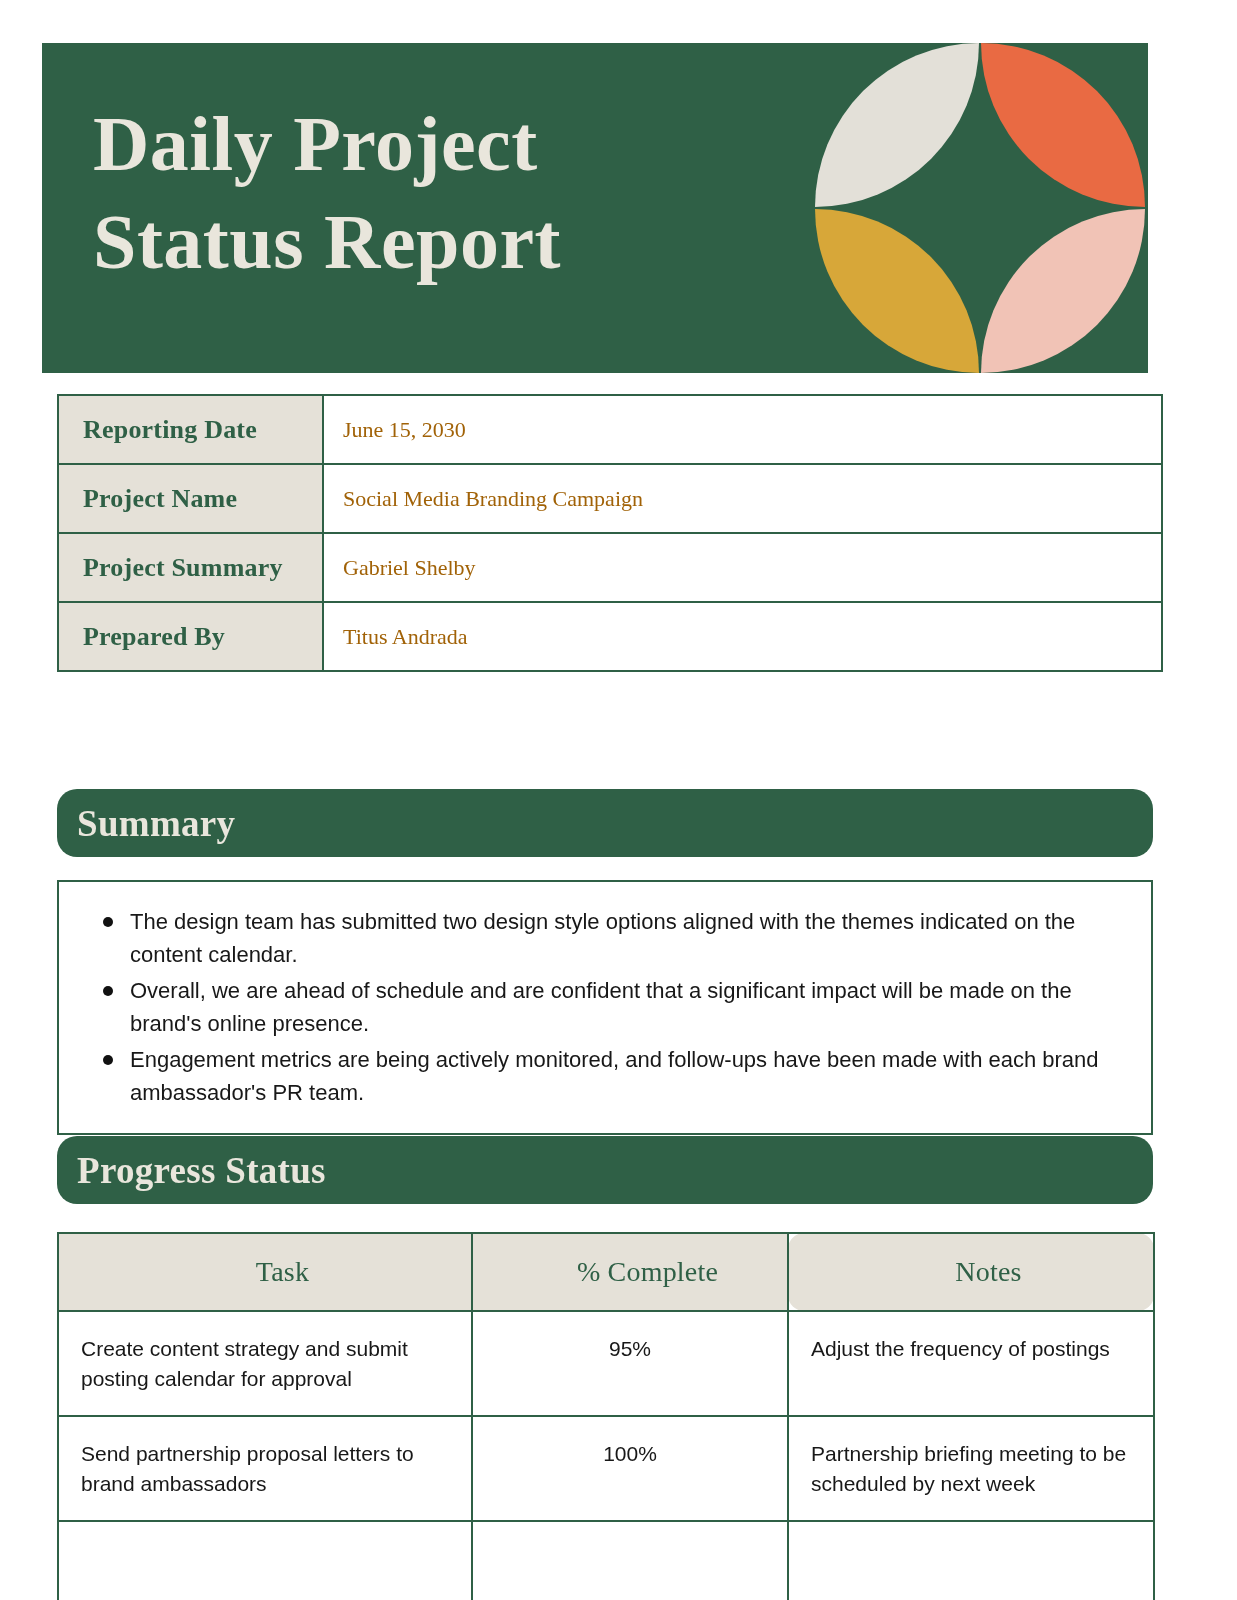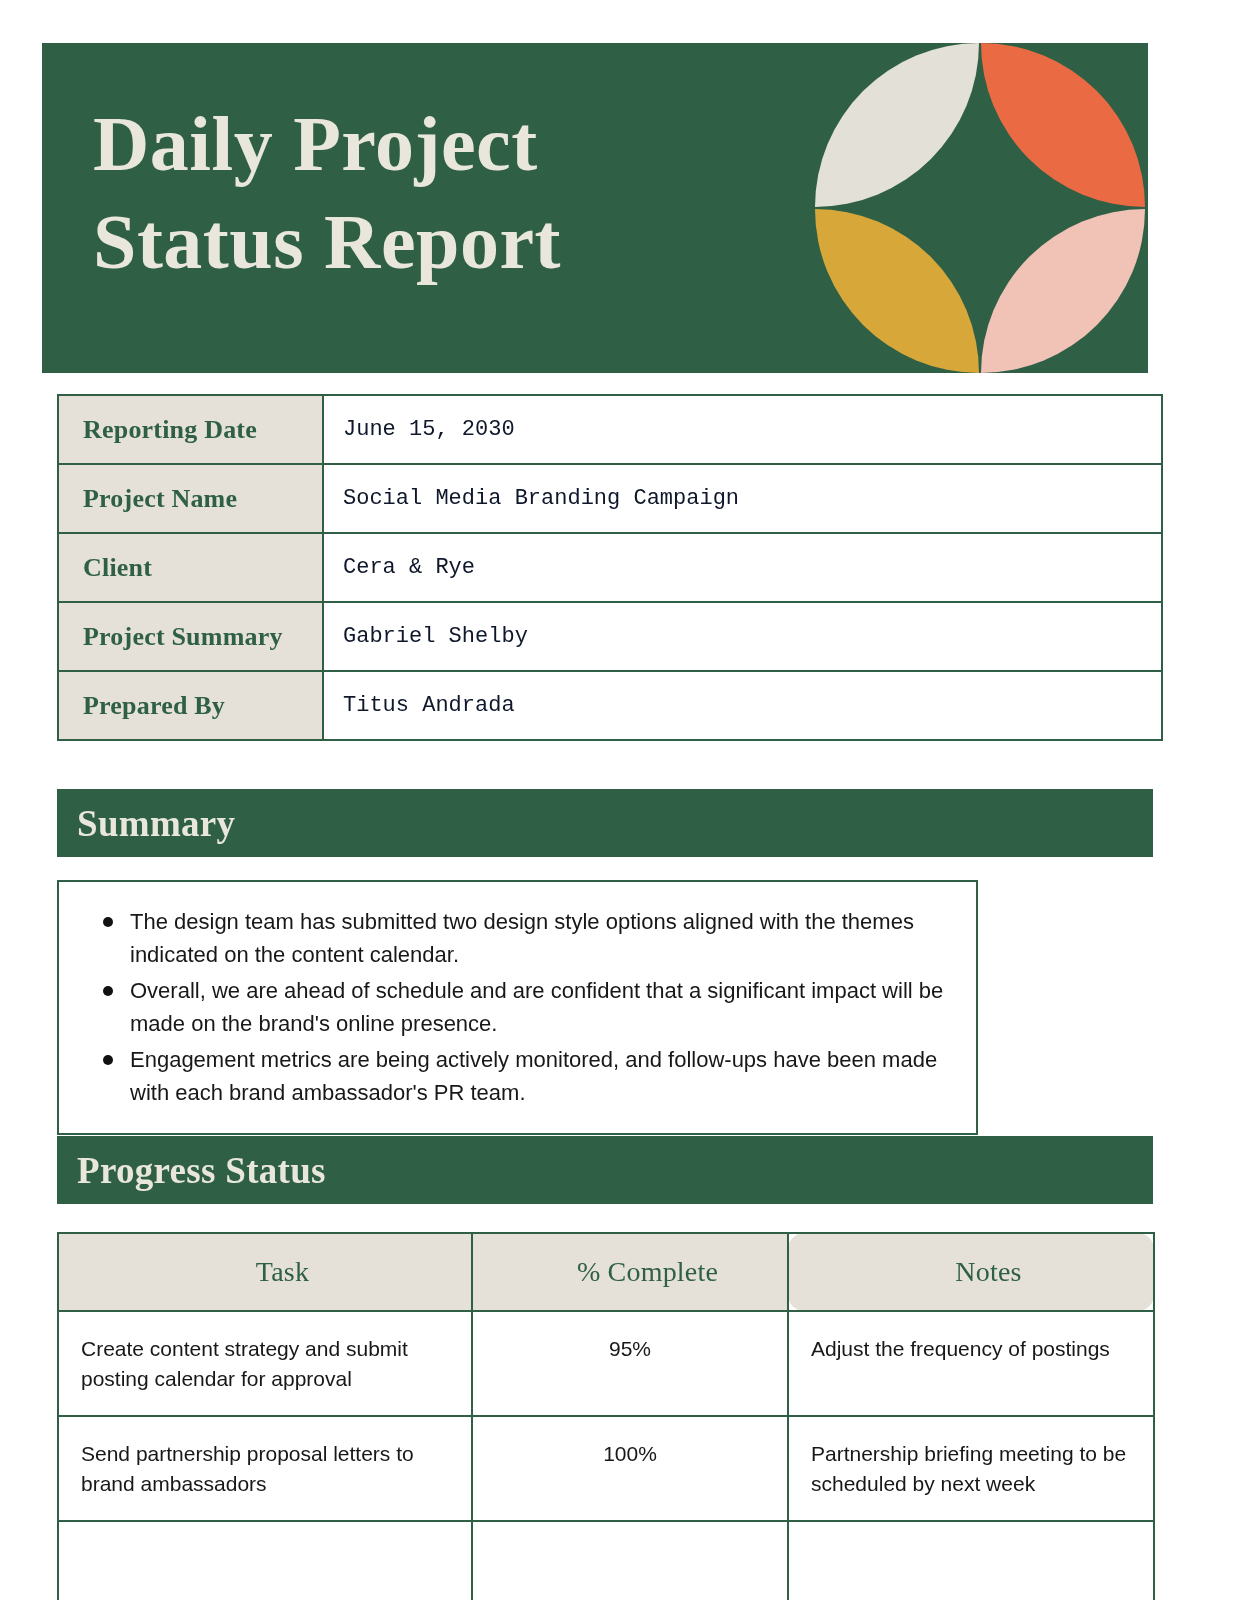--- a/index.html
+++ b/index.html
@@ -91,53 +91,54 @@
     background: #E5E1D8;
     color: #2F6046;
     font-family: "Liberation Serif", "DejaVu Serif", serif;
     font-weight: 700;
     font-size: 26px;
     padding-left: 24px !important;
     letter-spacing: 0.2px;
   }
   .info-value {
     background: #ffffff;
-    color: #0f172a;
-    font-family: Liberation Mono, monospace;
+    color: #a16207;
+    font-family: Liberation Serif, serif;
     font-size: 22px;
     padding-left: 19px !important;
   }
 
   
   .section-banner {
     position: absolute;
     left: 57px;
     width: 1096px;
     height: 68px;
     background: #2F6046;
     display: flex;
     align-items: center;
+    border-radius: 20px;
   }
   .section-banner .banner-text {
     color: #E9E6DC;
     font-family: "Liberation Serif", "DejaVu Serif", serif;
     font-weight: 700;
     font-size: 37px;
     padding-left: 20px;
     letter-spacing: 0.3px;
   }
   #summary-banner { top: 789px; }
   #progress-banner { top: 1136px; }
 
   
   .summary-box {
     position: absolute;
     left: 57px;
     top: 880px;
-    width: 921px;
+    width: 1096px;
     min-height: 228px;
     border: 2px solid #2F6046;
     box-sizing: border-box;
     background: #fff;
     padding: 24px 26px 20px 26px;
   }
   .summary-list {
     margin: 0;
     padding: 0;
     list-style: none;
@@ -222,24 +223,20 @@
 
   <table class="info-table">
     <tbody>
       <tr>
         <td class="info-label">Reporting Date</td>
         <td class="info-value">June 15, 2030</td>
       </tr>
       <tr>
         <td class="info-label">Project Name</td>
         <td class="info-value">Social Media Branding Campaign</td>
-      </tr>
-      <tr>
-        <td class="info-label">Client</td>
-        <td class="info-value">Cera &amp; Rye</td>
       </tr>
       <tr>
         <td class="info-label">Project Summary</td>
         <td class="info-value">Gabriel Shelby</td>
       </tr>
       <tr>
         <td class="info-label">Prepared By</td>
         <td class="info-value">Titus Andrada</td>
       </tr>
     </tbody>

